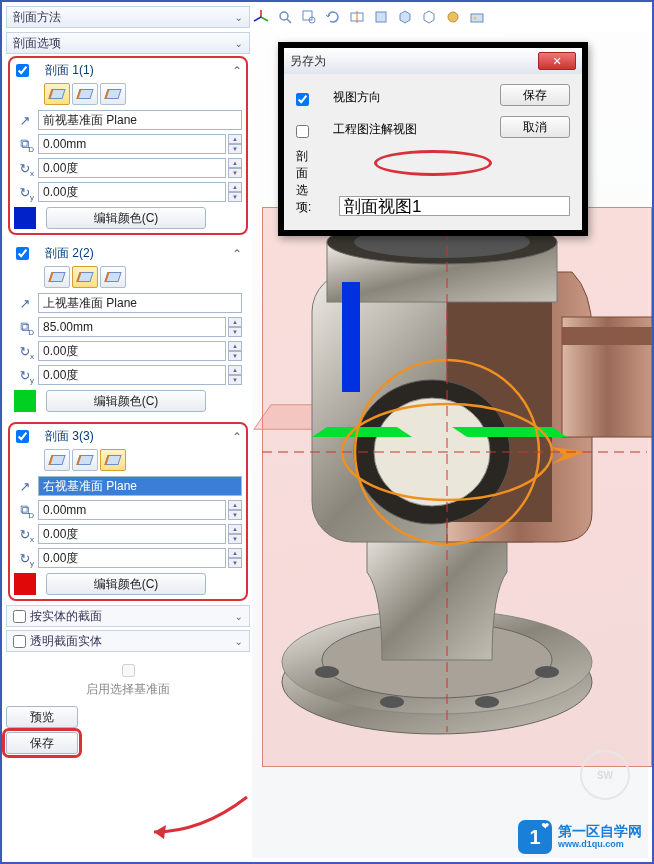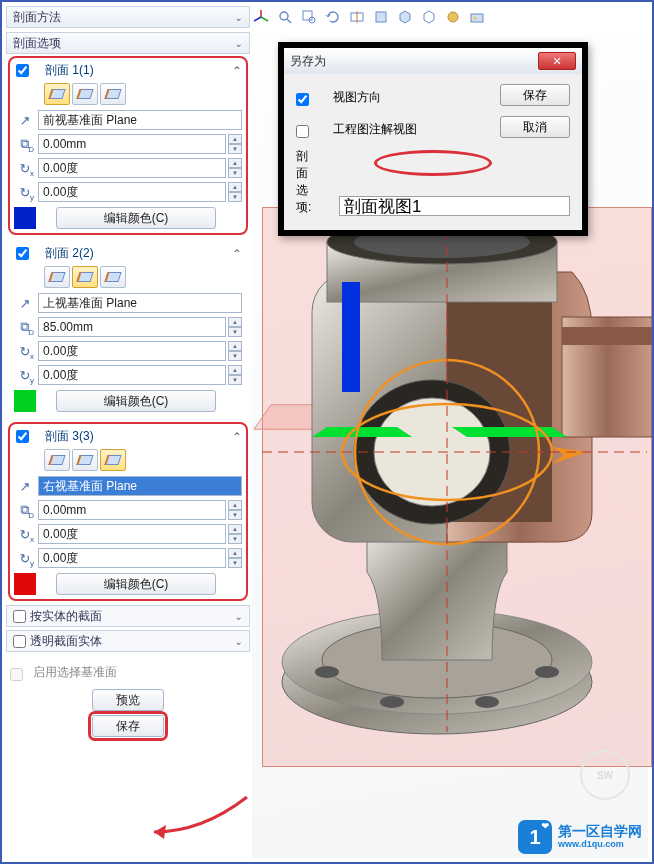--- a/index.html
+++ b/index.html
@@ -16,44 +16,44 @@
 .ibtn.sel { background: linear-gradient(#fff3c8,#ffe080); border-color: #d4a030; }
 .plane-ic { width: 14px; height: 10px; border: 1px solid #6a8cc8; background: #cfe0f6; transform: skewX(-18deg); position: relative; }
 .plane-ic::after { content: ""; position: absolute; inset: -1px; border-left: 2px solid #d07a30; }
 .field-row { display: flex; align-items: center; gap: 2px; height: 22px; margin: 2px 0; }
 .ficon { width: 22px; height: 20px; display: flex; align-items: center; justify-content: center; font-size: 13px; color: #4a6ca8; position: relative; }
 .ficon small { font-size: 8px; position: absolute; bottom: 0; right: 2px; color: #3a5a98; }
 .finput { flex: 1; height: 20px; border: 1px solid #a8b8cc; background: #fff; font-size: 12px; padding: 0 4px; color: #222; }
 .finput.sel { background: #3a7ed8; color: #fff; }
 .spin { width: 14px; height: 20px; display: flex; flex-direction: column; }
 .spin b { flex: 1; border: 1px solid #a8b8cc; background: #eef2f8; font-size: 6px; text-align: center; line-height: 8px; color: #668; }
-.clr-row { display: flex; align-items: center; gap: 20px; margin-top: 4px; }
+.clr-row { display: flex; align-items: center; gap: 10px; margin-top: 4px; }
 .swatch { width: 22px; height: 22px; }
 .ebtn { width: 160px; height: 22px; border: 1px solid #a8b8cc; background: linear-gradient(#fdfdfd,#e8ecf2); border-radius: 3px; font-size: 12px; color: #222; }
-.chkline { display: flex; align-items: flex-end; gap: 10px; font-size: 12px; color: #888; padding: 2px 4px; }
+.chkline { display: flex; align-items: center; gap: 4px; font-size: 12px; color: #888; padding: 2px 4px; flex-direction: column; }
 .toolbar { position: absolute; left: 250px; top: 6px; display: flex; gap: 6px; align-items: center; }
 .tb { width: 18px; height: 18px; border: none; background: transparent; display: flex; align-items: center; justify-content: center; }
 .viewport { position: absolute; left: 250px; top: 30px; right: 4px; bottom: 4px; background: linear-gradient(170deg,#fefefe,#f4f6f8); }
 .red-plane { position: absolute; background: rgba(240,130,120,0.25); border: 1px solid #d88878; }
 .dialog { position: absolute; left: 276px; top: 40px; width: 310px; background: #f0f0f0; border: 6px solid #000000; box-shadow: 2px 3px 8px rgba(0,0,0,0.35); }
 .dlg-title { height: 26px; background: linear-gradient(#fff,#e0e6ee); display: flex; align-items: center; padding: 0 6px; font-size: 12px; color: #333; }
 .dlg-close { margin-left: auto; width: 38px; height: 18px; background: linear-gradient(#e77,#c33); border: 1px solid #a22; border-radius: 2px; color: #fff; text-align: center; font-size: 11px; line-height: 16px; }
 .dlg-body { padding: 10px 12px 14px 12px; display: flex; flex-direction: column; gap: 10px; font-size: 12px; }
 .dlg-row { display: flex; align-items: flex-end; gap: 24px; }
 .dlg-row input[type=text] { flex: 1; height: 20px; border: 1px solid #a0a0a0; padding: 0 4px; font-size: 17px; }
 .dbtn { width: 70px; height: 22px; border: 1px solid #999; background: linear-gradient(#fdfdfd,#e6e6e6); border-radius: 3px; font-size: 12px; }
 .oval { position: absolute; border: 3px solid #d9303a; border-radius: 50%; }
 .arrow { position: absolute; width: 110px; height: 60px; pointer-events: none; }
 .logo { position: absolute; right: 10px; bottom: 8px; display: flex; align-items: center; gap: 6px; }
 .logo-sq { width: 34px; height: 34px; background: #1a7fd6; border-radius: 7px; color: #fff; font-size: 20px; font-weight: bold; display: flex; align-items: center; justify-content: center; position: relative; }
 .logo-sq::after { content: "❤"; position: absolute; top: 1px; right: 3px; font-size: 9px; color: #fff; }
 .logo-txt { font-size: 14px; color: #1a7fd6; font-weight: bold; line-height: 1.1; }
 .logo-txt small { display: block; font-size: 9px; color: #1a7fd6; }
 .sw-logo { position: absolute; right: 18px; bottom: 58px; width: 50px; height: 50px; border: 2px solid #e6e6e6; border-radius: 50%; display: flex; align-items: center; justify-content: center; font-size: 10px; color: #dcdcdc; font-weight: bold; }
-.bot-btns { display: flex; flex-direction: column; gap: 4px; align-items: center; margin-top: 6px; }
+.bot-btns { display: flex; flex-direction: column; gap: 4px; margin-top: 6px; }
 .bot-btns .ebtn { width: 72px; }
 .hl-save { outline: 3px solid #d9303a; outline-offset: 1px; border-radius: 3px; }
 </style>
 </head>
 <body>
 
 <div class="panel">
   <div class="sec-header">
     <span>剖面方法</span>
     <span class="chev">⌄</span>

